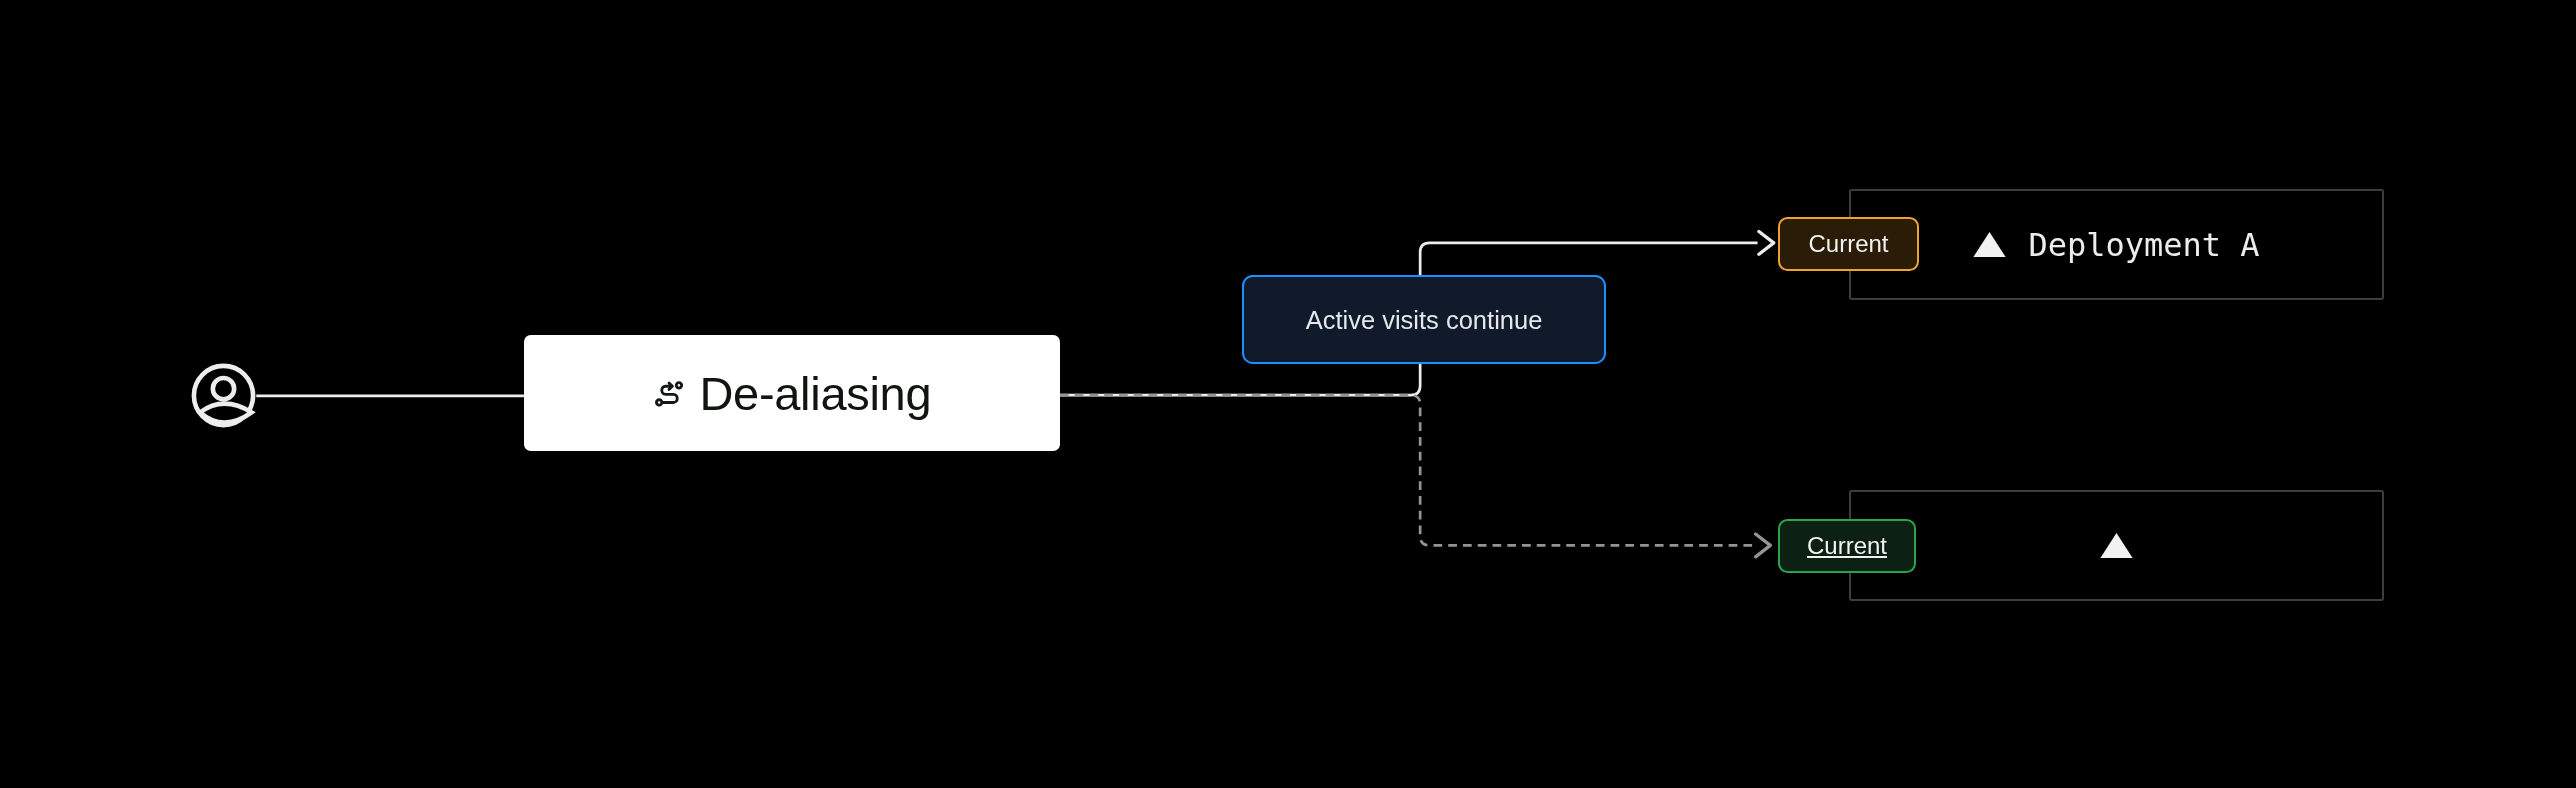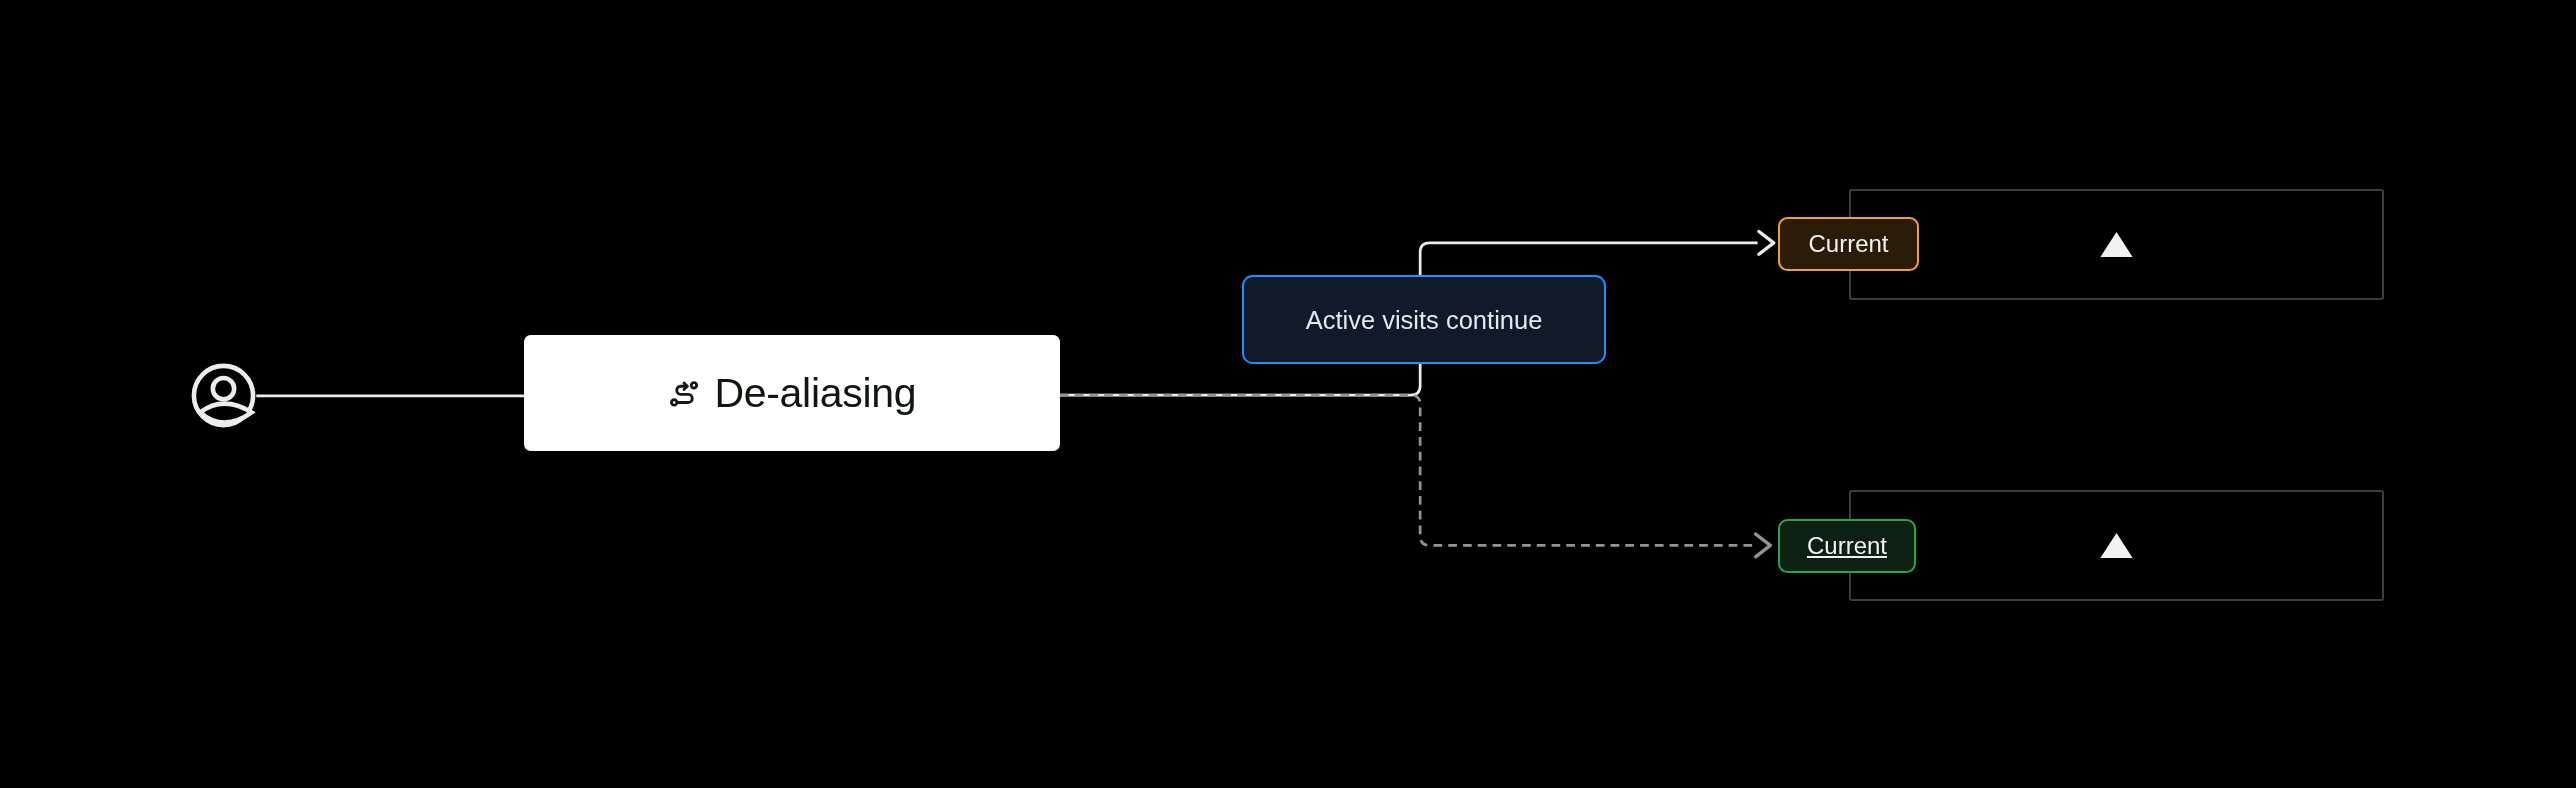--- a/index.html
+++ b/index.html
@@ -59,21 +59,21 @@
     width: 536px; height: 116px;
     background: var(--node-bg, #fff);
     border-radius: 6.7px;
     display: flex;
     align-items: center;
     justify-content: center;
     gap: 10.7px;
     z-index: 2;
   }
   .node-dealiasing .label {
-    font-size: 41px;
+    font-size: 47px;
     color: var(--node-text, #101510);
     letter-spacing: -0.3px;
   }
   .tooltip {
     position: absolute;
     left: 1242px; top: 275px;
     width: 364px; height: 89px;
     box-sizing: border-box;
     background: var(--tooltip-bg, #111a2b);
     border: 2px solid var(--tooltip-border, #1e8fff);
@@ -170,20 +170,21 @@
   </div>
 
   <div class="tooltip">
     <span class="tline">Active visits continue</span>
   </div>
 
   <div class="deployment deployment-a">
     <svg width="33" height="25.5" viewBox="0 0 49 38">
       <polygon points="24.5,0 49,38 0,38" fill="#f2f2f2"></polygon>
     </svg>
+    <span class="dep-label">Deployment A</span>
   </div>
   <div class="badge badge-outdated">
     <span>Current</span>
   </div>
 
   <div class="deployment deployment-b">
     <svg width="33" height="25.5" viewBox="0 0 49 38">
       <polygon points="24.5,0 49,38 0,38" fill="#f2f2f2"></polygon>
     </svg>
   </div>

